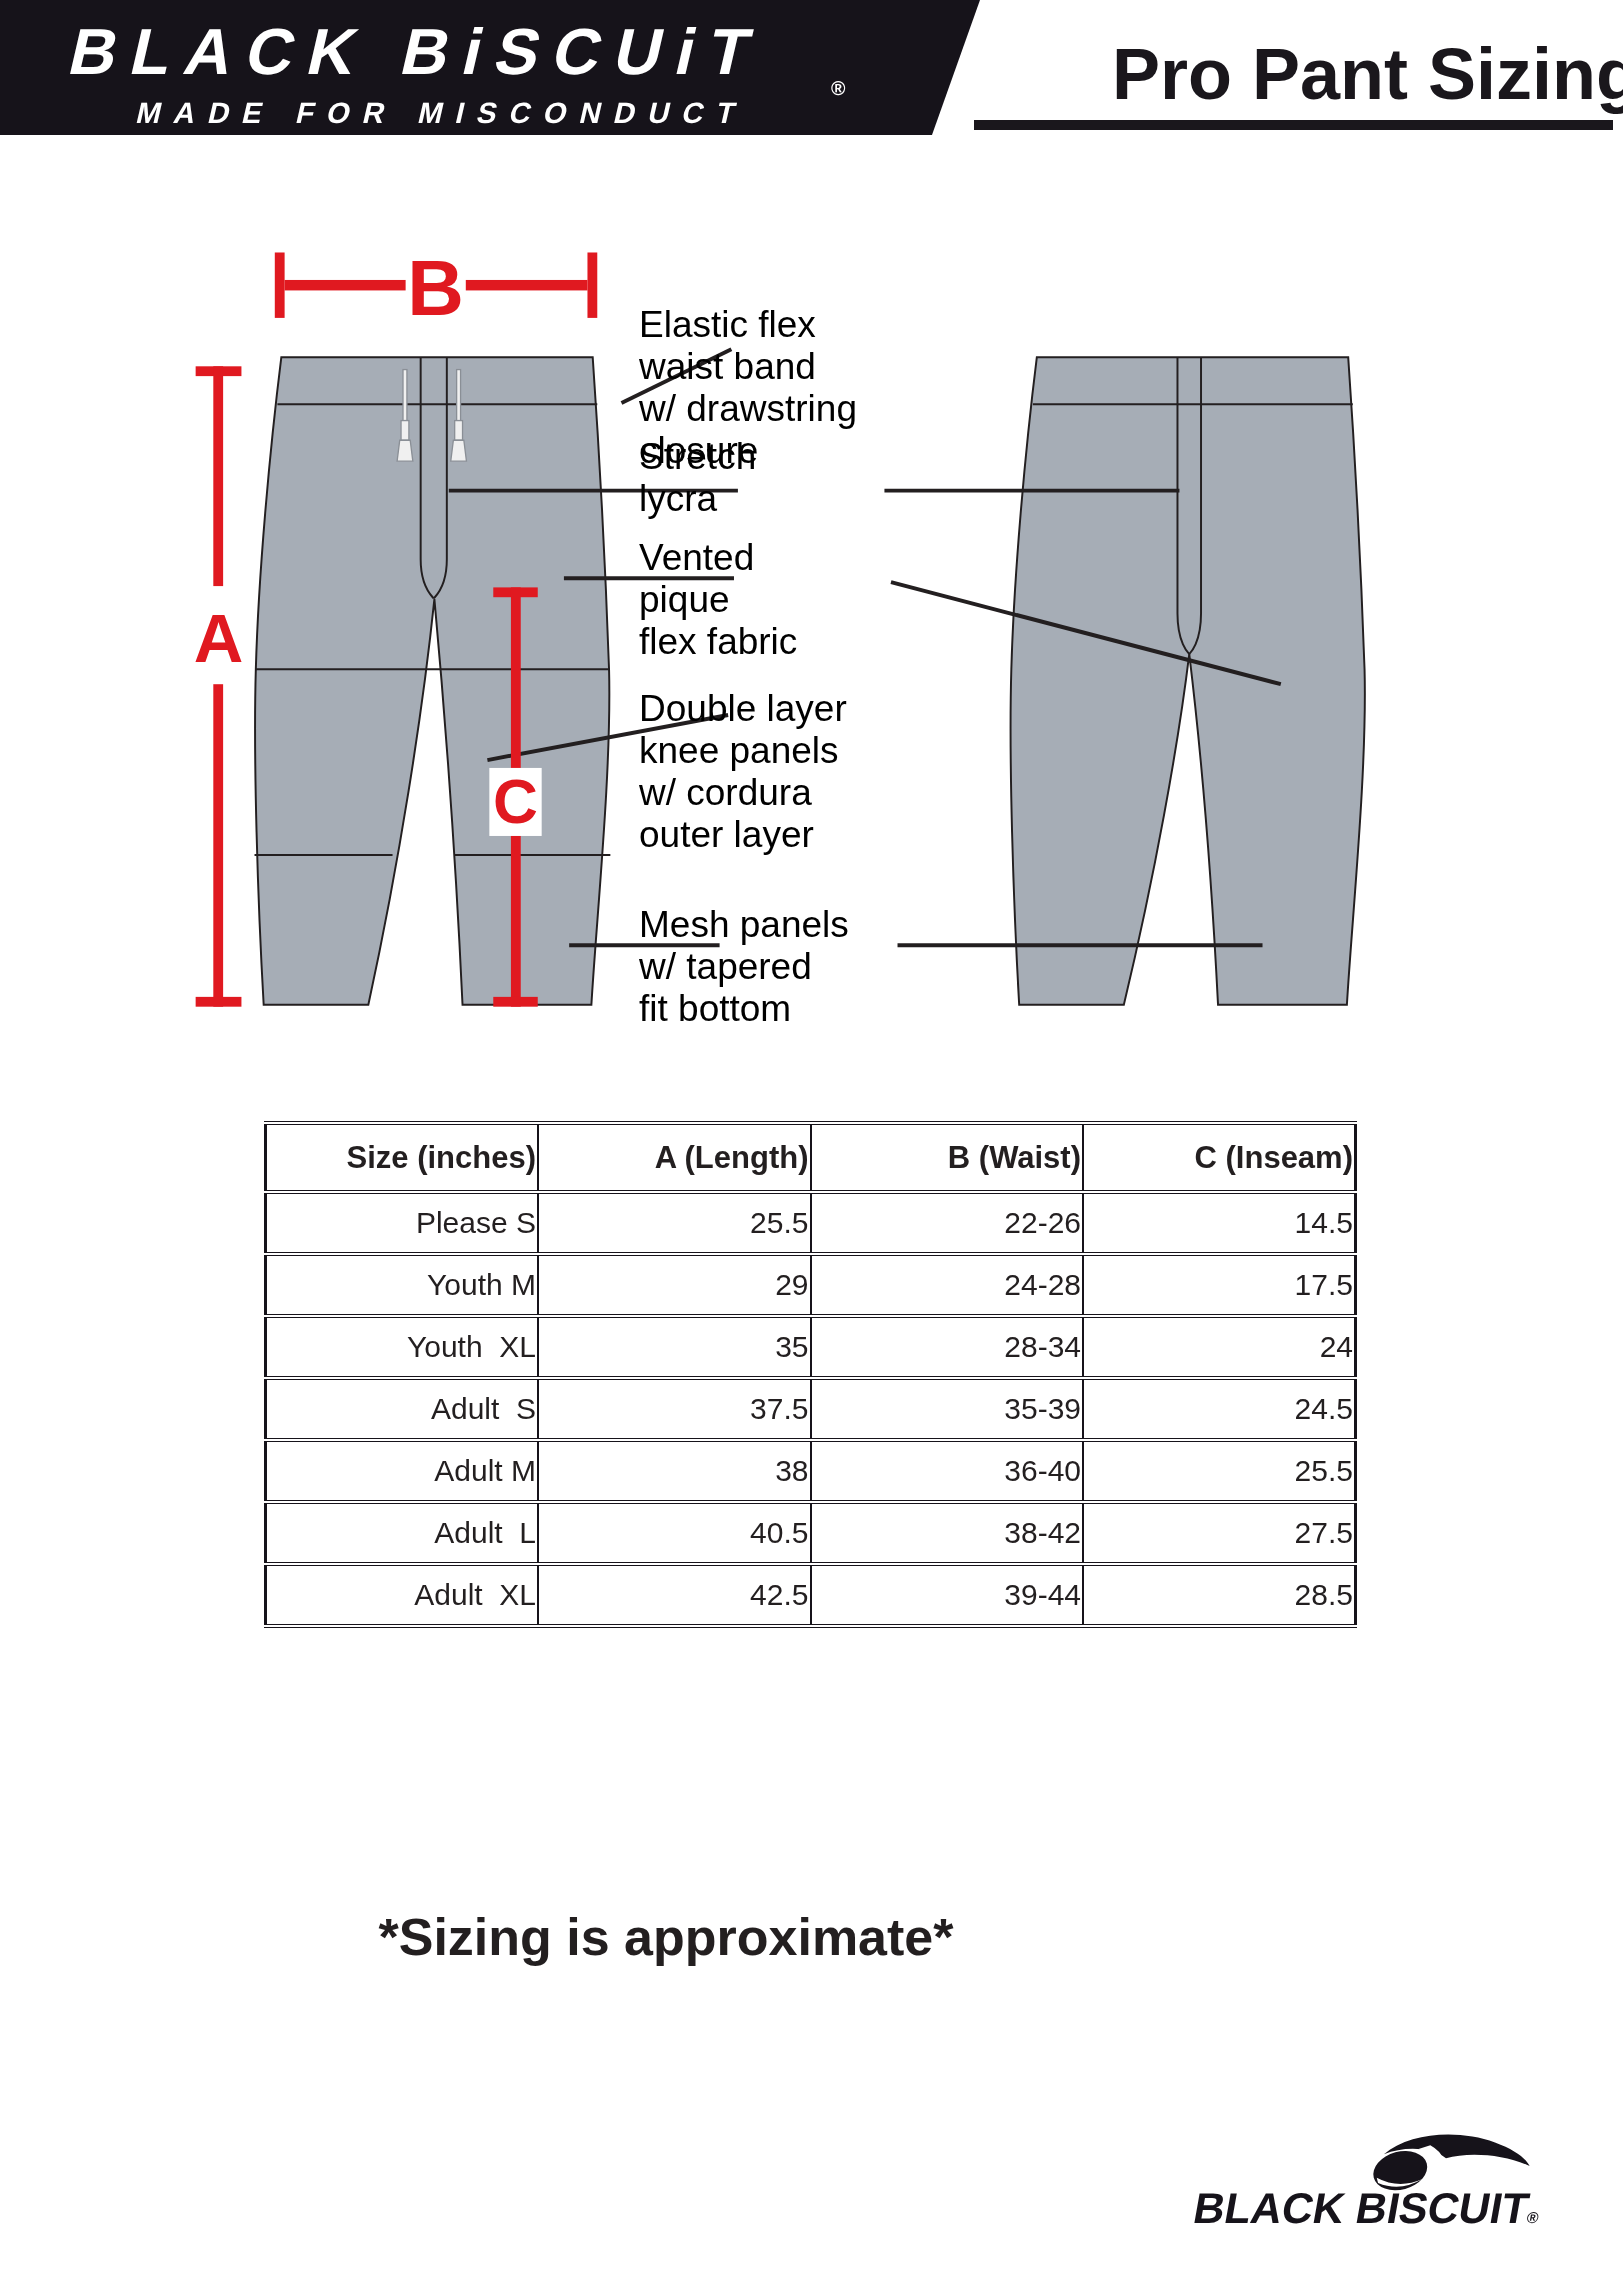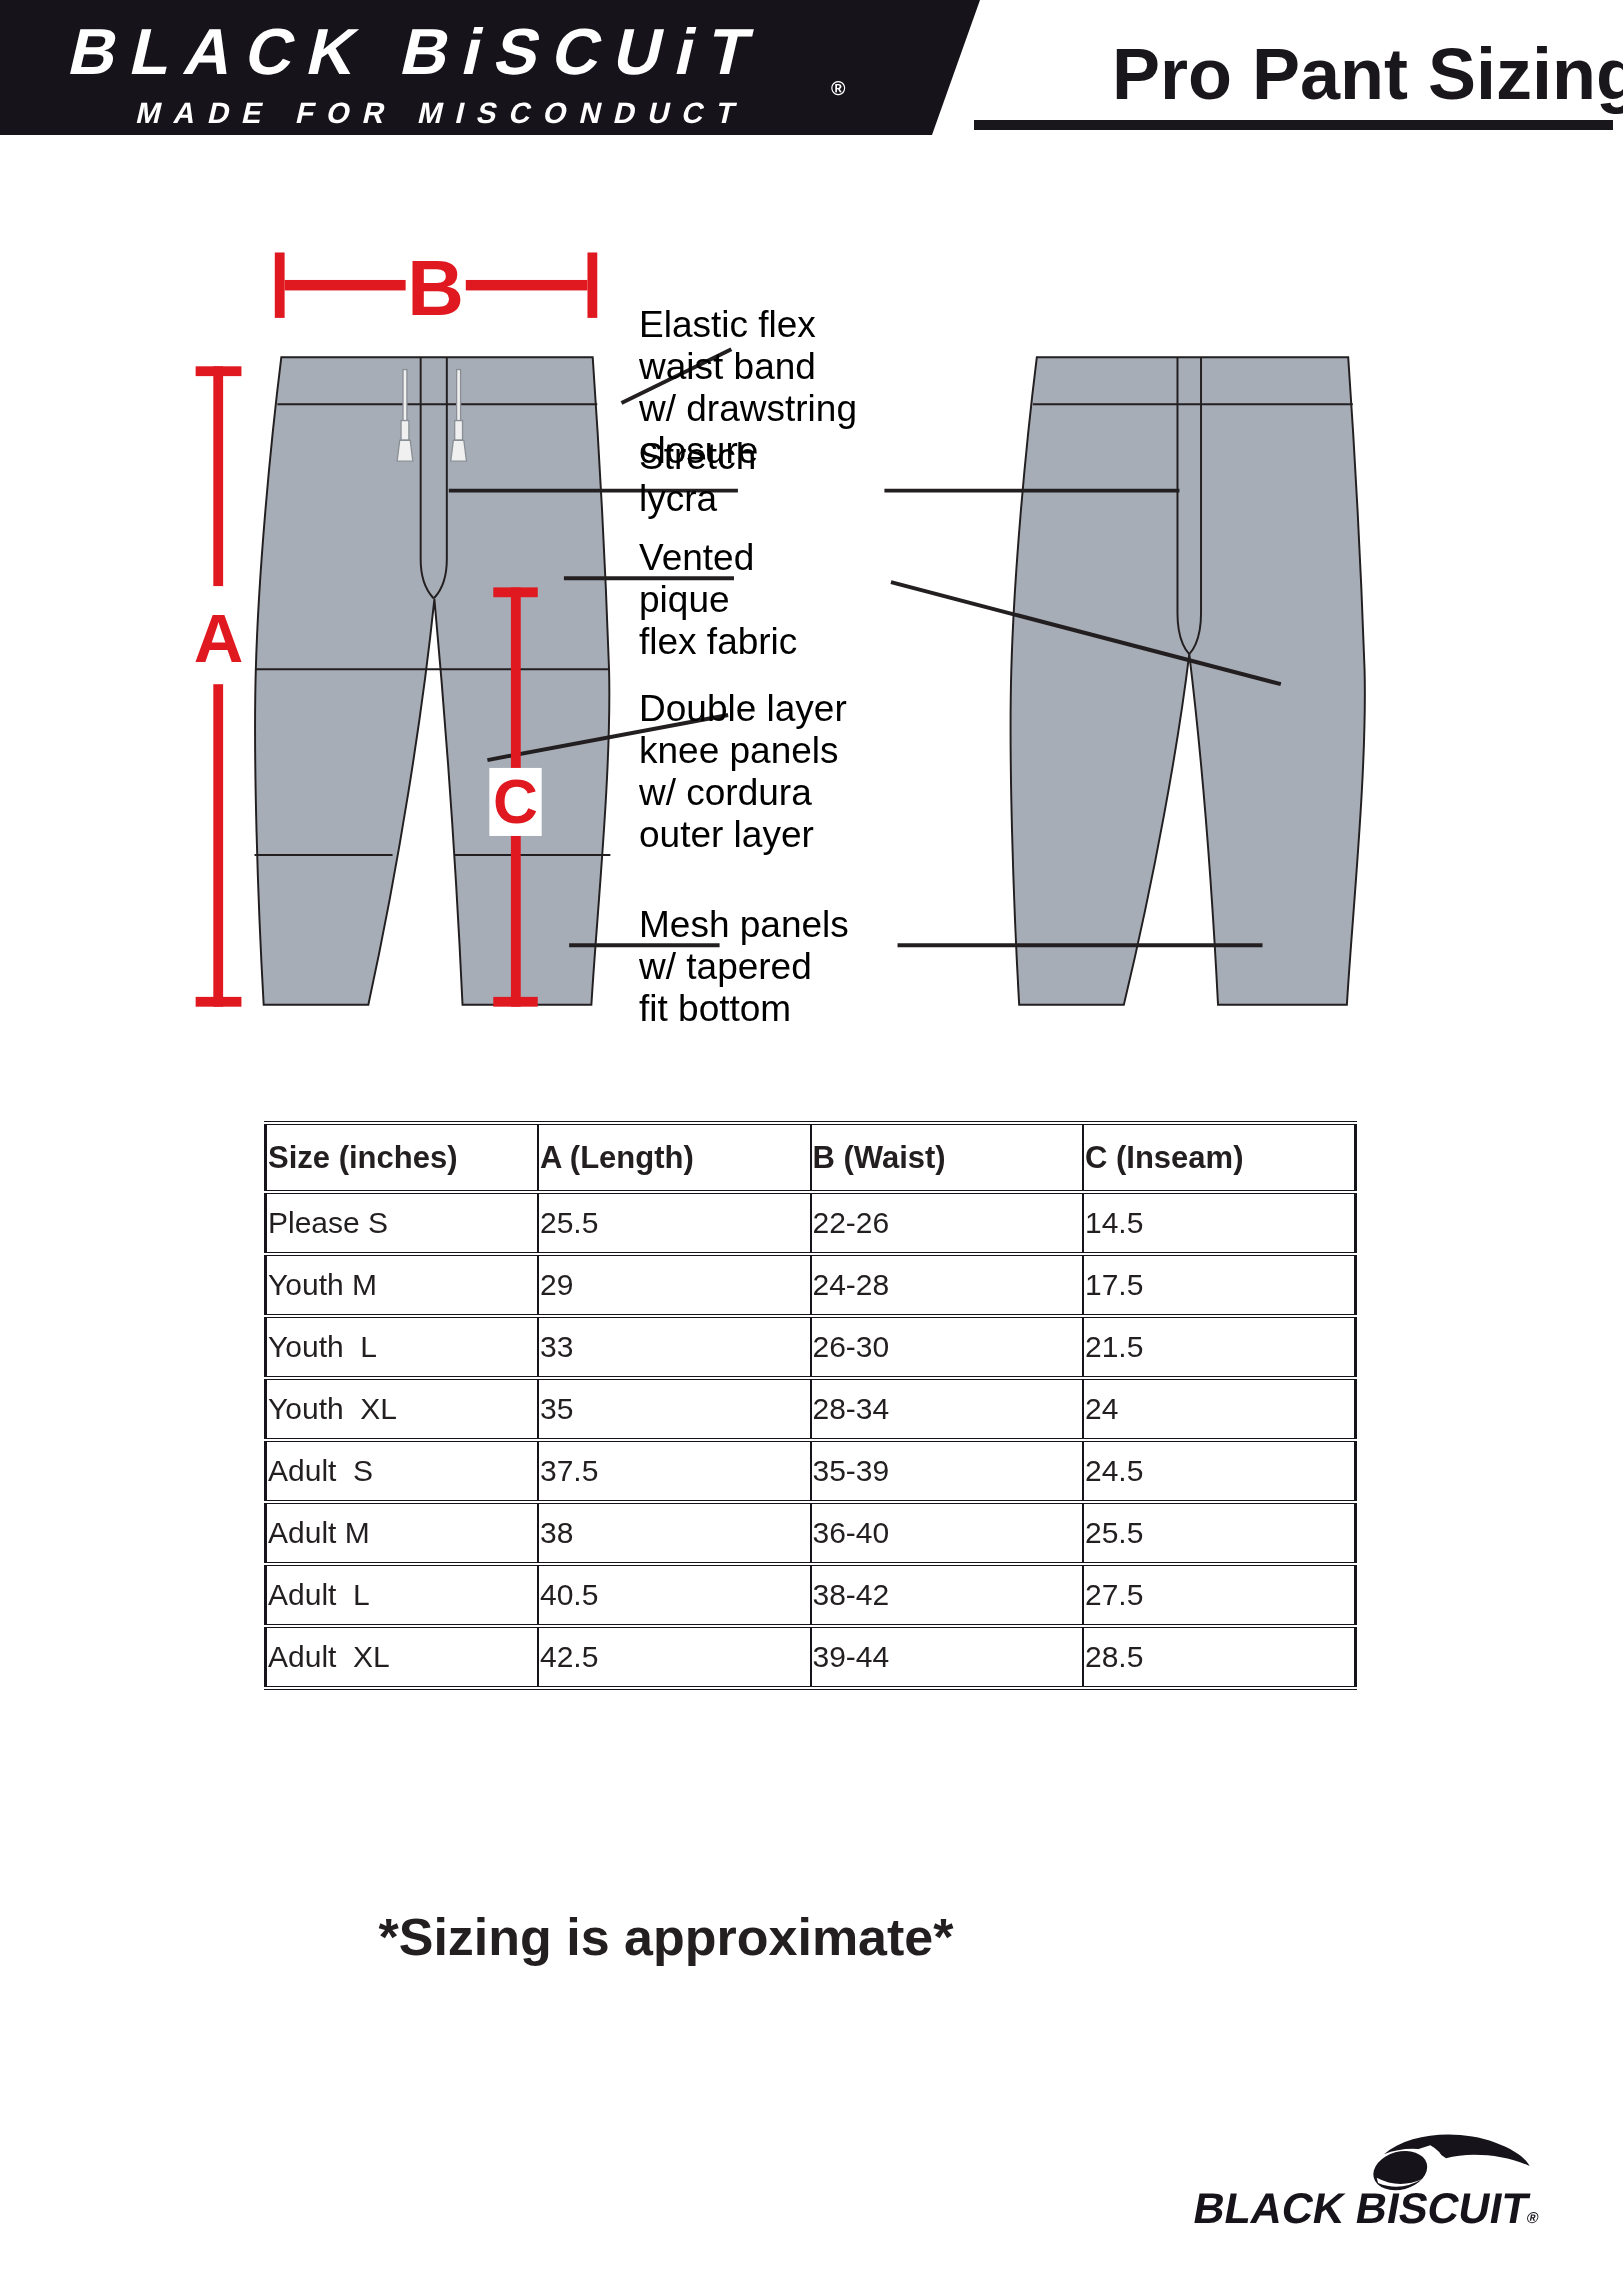--- a/index.html
+++ b/index.html
@@ -26,21 +26,21 @@
   .co-lycra{top:436px;}
   .co-vented{top:537px;}
   .co-knee{top:688px;}
   .co-mesh{top:904px;}
 
   
   .size-table{position:absolute;left:264px;top:1121px;border-collapse:collapse;table-layout:fixed;
               width:1093px;}
   .size-table th,.size-table td{border-left:2px solid #16131a;border-right:2px solid #16131a;
               border-top:4.6px double #16131a;border-bottom:4.6px double #16131a;
-              text-align:left;vertical-align:middle;white-space:pre;}
+              text-align:right;vertical-align:middle;white-space:pre;}
   .size-table th{height:63px;font-size:31px;font-weight:bold;}
   .size-table td{height:56px;font-size:30px;font-weight:normal;}
   .size-table{border:3.9px solid #16131a;}
 
   
   .note{position:absolute;left:0;top:1783px;width:1623px;text-align:center;
         font-size:37px;font-weight:bold;color:#231f20;}
   .disclaimer{position:absolute;left:0;top:1907px;width:1332px;text-align:center;
         font-size:52px;font-weight:bold;color:#231f20;}
   .footer-brand{position:absolute;left:1184px;top:2184px;width:366px;text-align:center;
@@ -172,26 +172,20 @@
         <td>22-26</td>
         <td>14.5</td>
       </tr>
       <tr>
         <td>Youth M</td>
         <td>29</td>
         <td>24-28</td>
         <td>17.5</td>
       </tr>
       <tr>
-        <td>Youth  L</td>
-        <td>33</td>
-        <td>26-30</td>
-        <td>21.5</td>
-      </tr>
-      <tr>
         <td>Youth  XL</td>
         <td>35</td>
         <td>28-34</td>
         <td>24</td>
       </tr>
       <tr>
         <td>Adult  S</td>
         <td>37.5</td>
         <td>35-39</td>
         <td>24.5</td>

